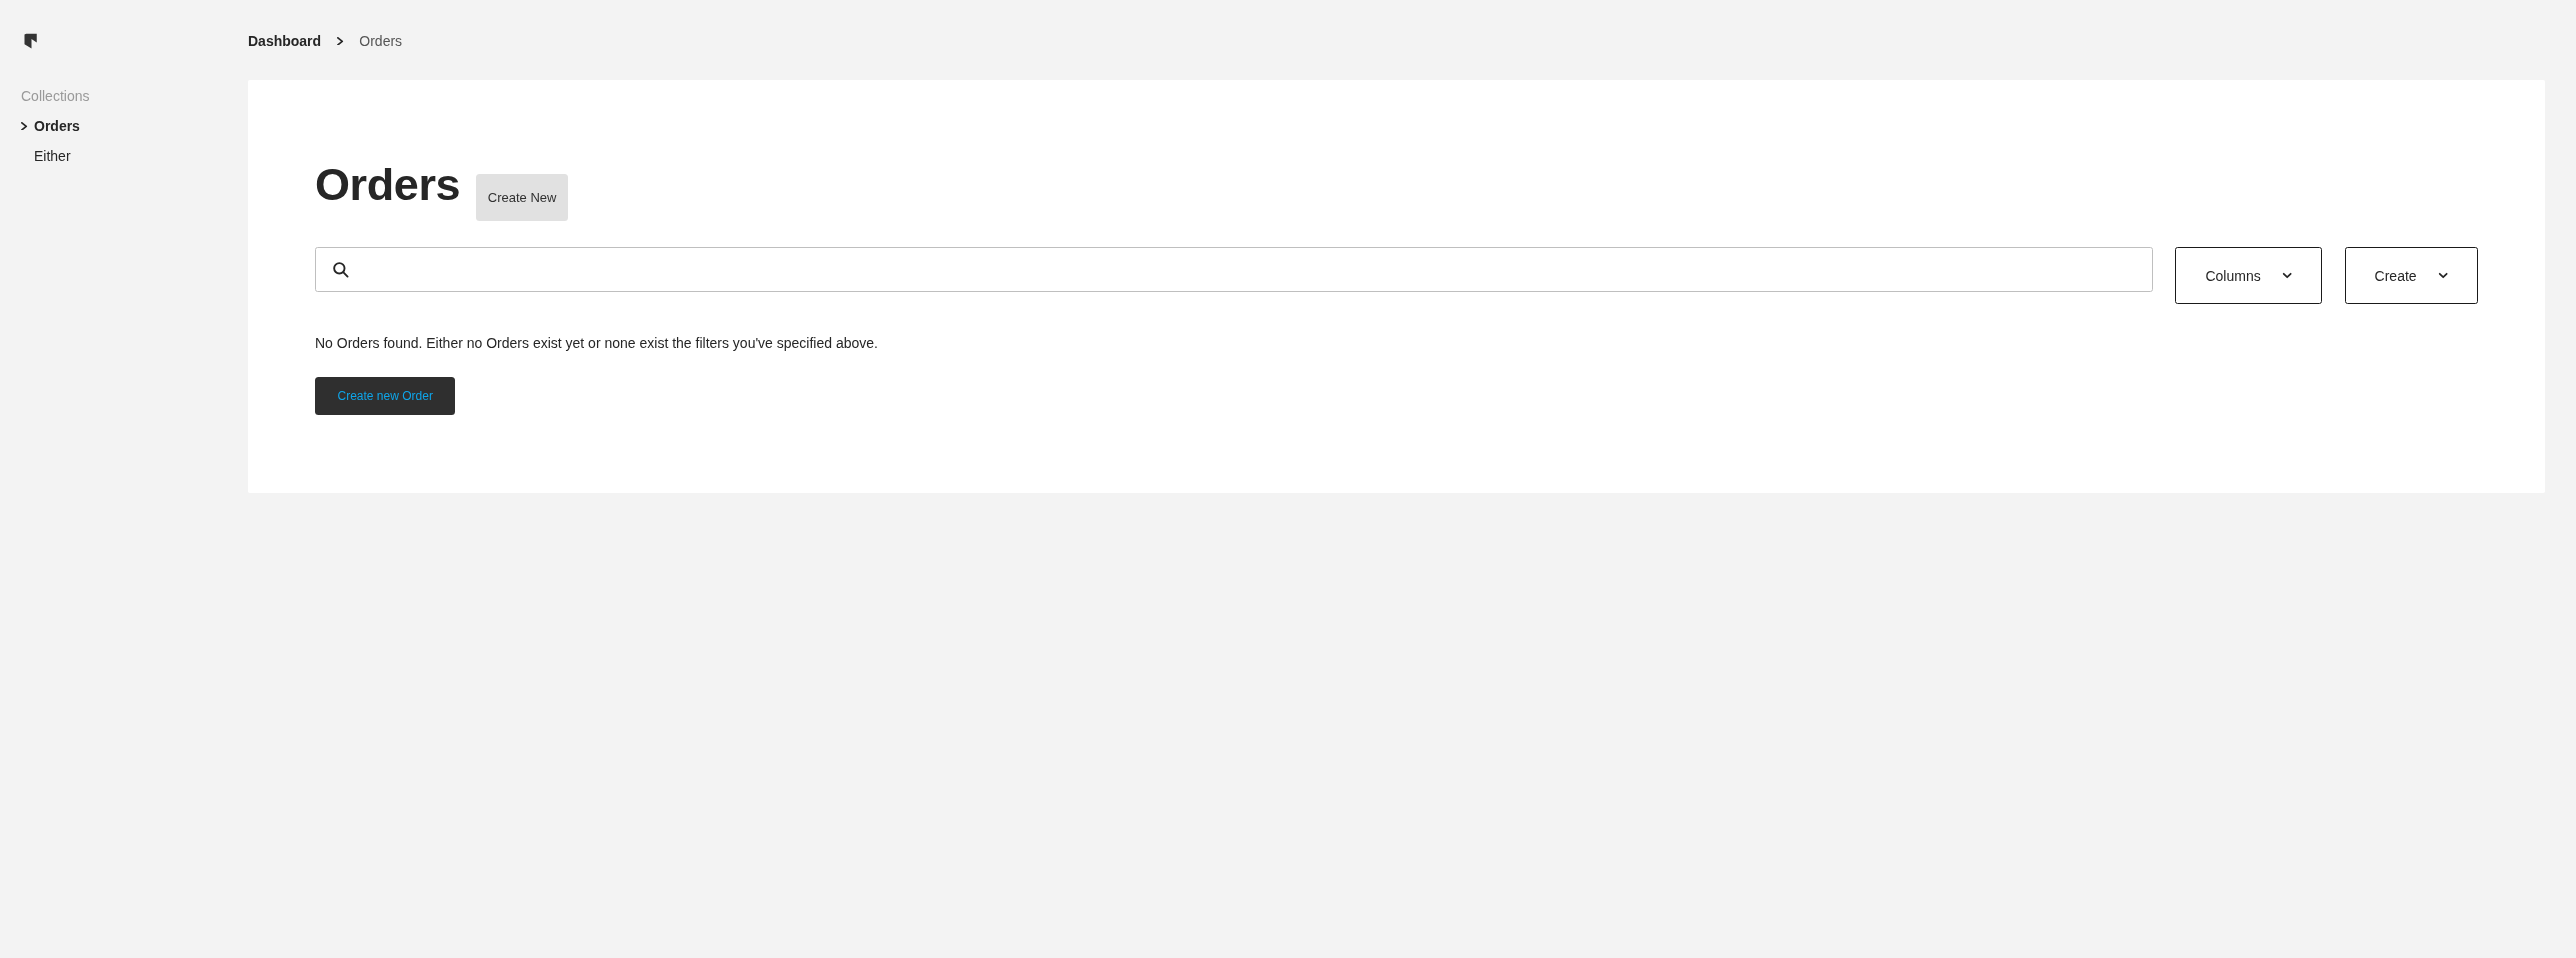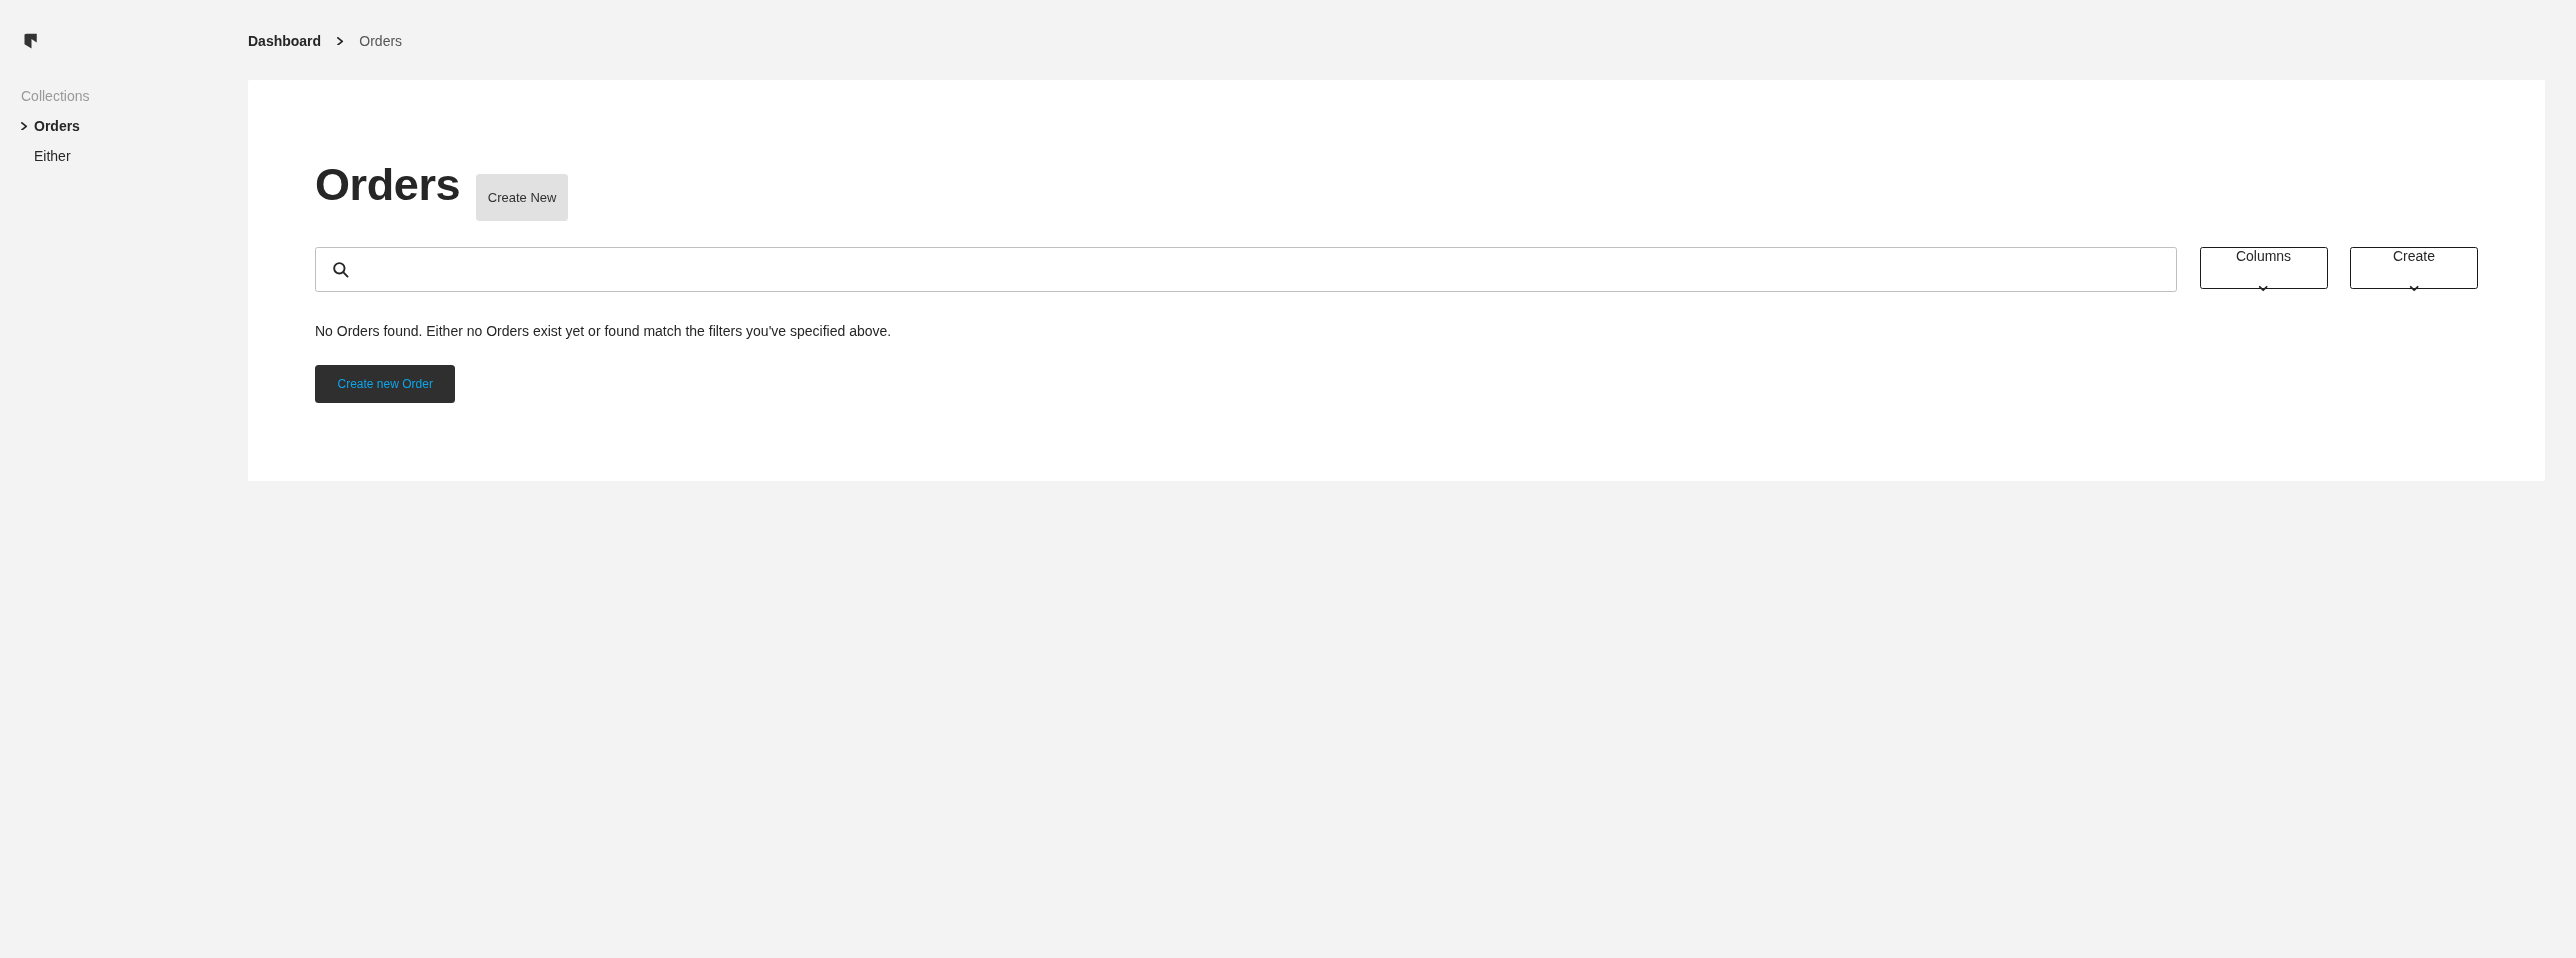--- a/index.html
+++ b/index.html
@@ -133,34 +133,33 @@
       background: transparent;
     }
     .search-input::placeholder {
       color: #a2a2a2;
     }
     .search-icon {
       display: flex;
       align-items: center;
     }
     .dropdown-btn {
-      height: 42px;
+      height: 57px;
       border: 1.3px solid #1a1a1a;
       background: #fff;
       border-radius: 2.6px;
       padding: 0 29px;
       display: flex;
       align-items: center;
       gap: 21px;
       font-size: 14px;
       color: #262626;
       cursor: pointer;
       min-width: 128px;
       justify-content: space-between;
-      flex-direction: column;
     }
     .dropdown-btn .chev-down {
       display: flex;
       align-items: center;
     }
     .empty-text {
       font-size: 14px;
       color: #262626;
       margin-bottom: 26px;
     }
@@ -241,19 +240,19 @@
         <button class="dropdown-btn">
           <span>Create</span>
           <span class="chev-down">
             <svg width="10.4" height="7" viewBox="0 0 12 8">
                 <path d="M2 2 L6 6 L10 2" stroke="#262626" stroke-width="2" fill="none" stroke-linecap="round" stroke-linejoin="round"></path>
               </svg>
           </span>
         </button>
       </div>
 
-      <p class="empty-text">No Orders found. Either no Orders exist yet or found match the filters you've specified above.</p>
+      <p class="empty-text">No Orders found. Either no Orders exist yet or none exist the filters you've specified above.</p>
 
       <button class="primary-btn">Create new Order</button>
     </div>
   </div>
 </div>
 
 
 </body></html>

